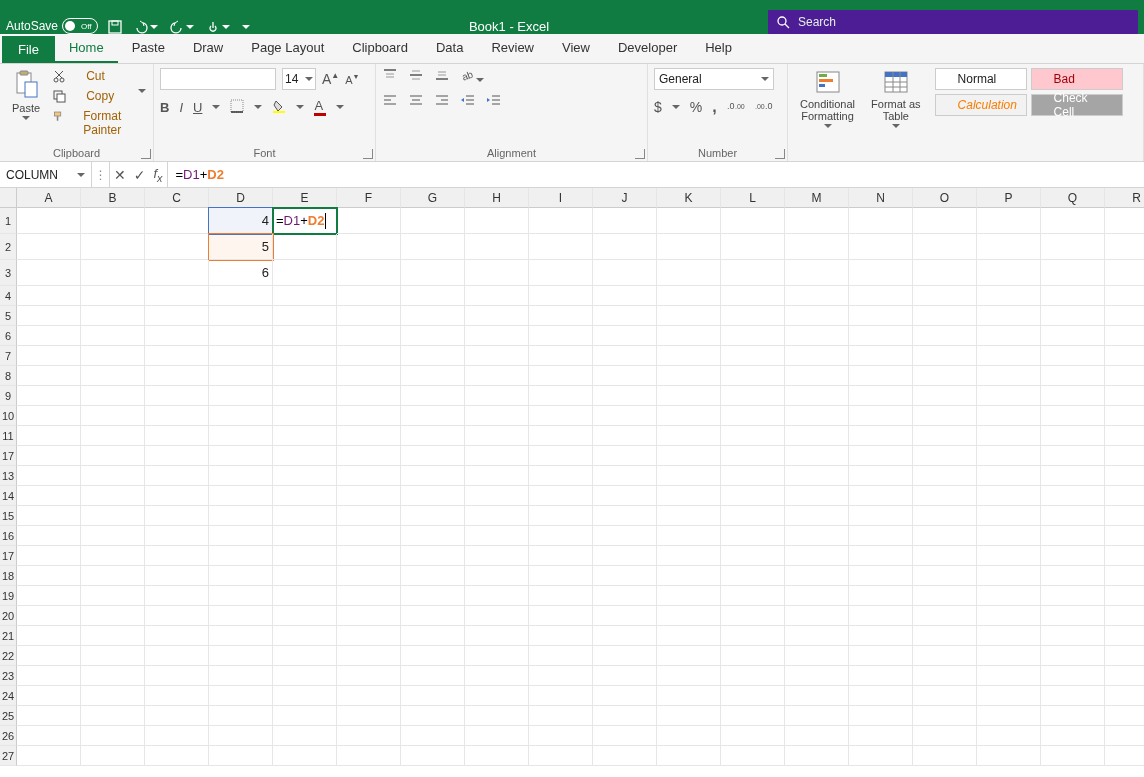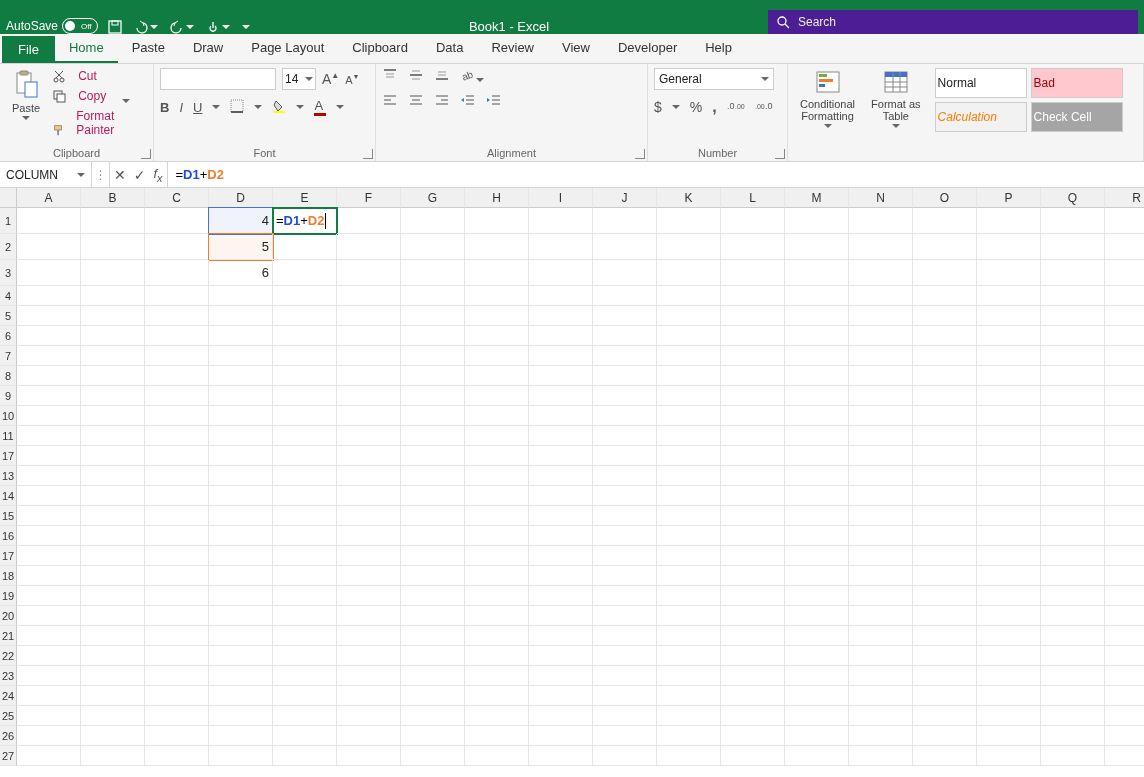--- a/index.html
+++ b/index.html
@@ -23,29 +23,29 @@
   .tabs .tab.file { background: #107c41; color: #fff; padding: 6px 16px; }
   
   .ribbon { background: #f5f5f5; height: 98px; display: flex; border-bottom: 1px solid #d4d4d4; }
   .group { border-right: 1px solid #e0e0e0; padding: 4px 6px 2px 6px; display: flex; flex-direction: column; justify-content: space-between; position: relative; }
   .group-label { text-align: center; font-size: 11px; color: #666; padding: 2px 0 0 0; }
   .group-body { display: flex; align-items: flex-start; gap: 4px; flex: 1; }
   .dialog-launcher { position: absolute; right: 2px; bottom: 2px; width: 10px; height: 10px; border: 1px solid #888; border-top: none; border-left: none; }
   
   .big-btn { display: flex; flex-direction: column; align-items: center; justify-content: center; padding: 2px 6px; font-size: 11px; color: #444; gap: 2px; }
   .big-btn svg { margin-bottom: 2px; }
-  .small-btn { display: flex; align-items: flex-end; gap: 12px; font-size: 12px; color: #be185d; padding: 1px 2px; }
+  .small-btn { display: flex; align-items: flex-start; gap: 20px; font-size: 12px; color: #a16207; padding: 1px 2px; }
   .col { display: flex; flex-direction: column; gap: 4px; }
   .row { display: flex; align-items: center; gap: 6px; }
   
   .font-combo { width: 116px; height: 22px; border: 1px solid #ccc; background: #fff; }
   .size-combo { width: 34px; height: 22px; border: 1px solid #ccc; background: #fff; padding: 0 2px; font-size: 12px; display: flex; align-items: center; }
   .num-combo { width: 120px; height: 22px; border: 1px solid #ccc; background: #fff; padding: 0 4px; font-size: 12px; display: flex; align-items: center; justify-content: space-between; }
   
-  .style-cell { width: 92px; height: 30px; border: 1px solid #ccc; font-size: 12px; display: flex; align-items: center; padding: 0 2px; }
+  .style-cell { width: 92px; height: 22px; border: 1px solid #ccc; font-size: 12px; display: flex; align-items: center; padding: 0 22px; }
   .style-normal { background: #fff; }
   .style-bad { background: #ffc7ce; color: #9c0006; }
   .style-calc { background: #f2f2f2; color: #fa7d00; font-style: italic; }
   .style-check { background: #a5a5a5; color: #fff; }
   
   .formula-bar { height: 26px; border-bottom: 1px solid #d4d4d4; display: flex; align-items: stretch; }
   .name-box { width: 92px; border-right: 1px solid #d4d4d4; display: flex; align-items: center; padding: 0 6px; font-size: 12px; justify-content: space-between; gap: 12px; }
   .fb-btns { display: flex; align-items: center; border-right: 1px solid #d4d4d4; padding: 0 4px; gap: 8px; }
   .fb-input { flex: 1; display: flex; align-items: center; padding: 0 8px; font-size: 13px; }
   
@@ -61,21 +61,21 @@
   .cell { width: 64px; height: 20px; border-right: 1px solid #e6e6e6; border-bottom: 1px solid #e6e6e6; font-size: 13px; display: flex; align-items: center; justify-content: flex-end; padding: 0 3px; position: relative; }
   .cell.tall { height: 26px; }
   .cell.left { justify-content: flex-start; }
   
   .ref-d1 { outline: 1px solid #4472c4; background: rgba(68,114,196,0.08); }
   .ref-d2 { outline: 1px solid #ed7d31; background: rgba(237,125,49,0.08); }
   .editing { outline: 2px solid #107c41; outline-offset: -1px; background: #fff; }
   .editing .caret { border-left: 1px solid #000; height: 16px; margin-left: 1px; }
   
   .tok-eq { color: #000; }
-  .tok-d1 { color: #1d4ed8; font-weight: bold; }
+  .tok-d1 { color: #701a75; }
   .tok-plus { color: #000; }
   .tok-d2 { color: #ed7d31; font-weight: bold; }
   
   .chev { width: 0; height: 0; border-left: 4px solid transparent; border-right: 4px solid transparent; border-top: 4px solid #666; display: inline-block; }
 </style>
 </head>
 <body>
 
 <div class="titlebar">
   <div class="autosave">

